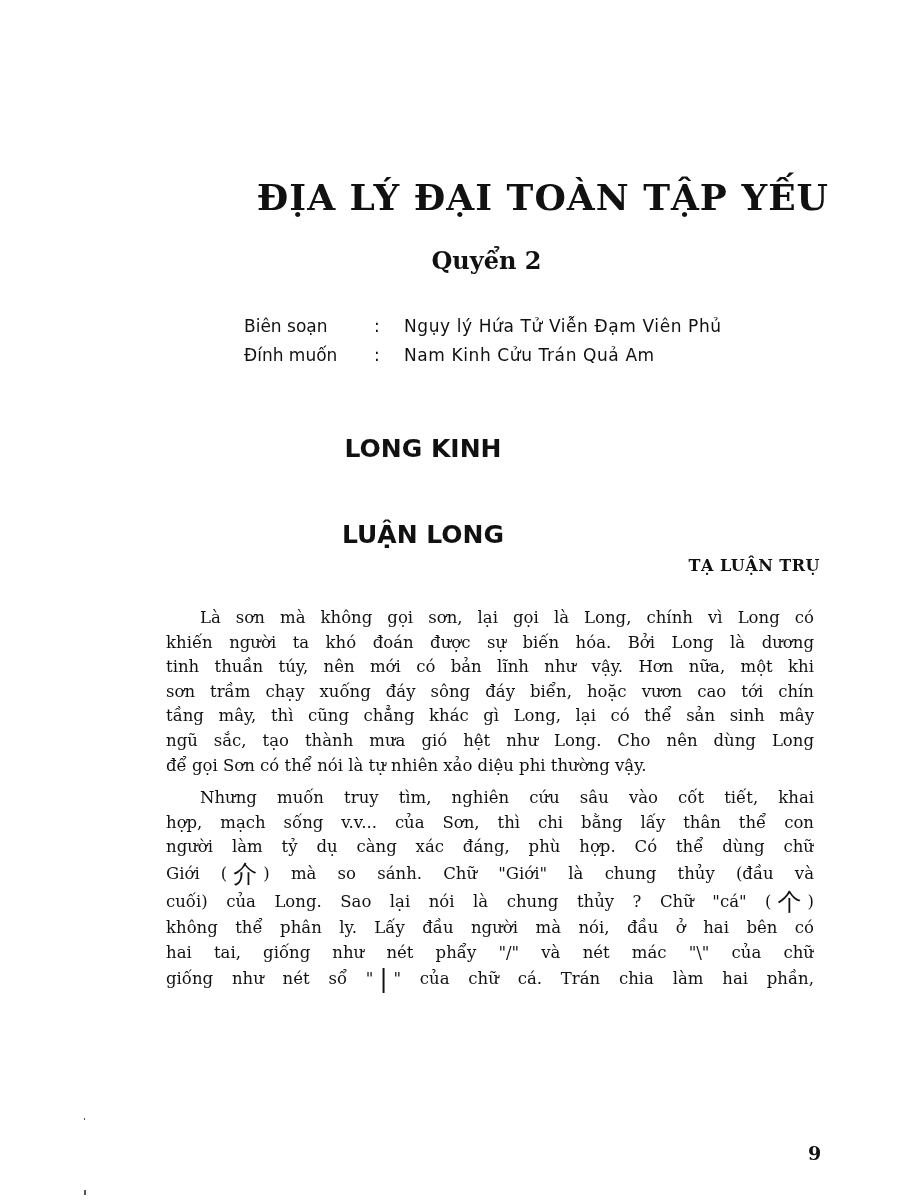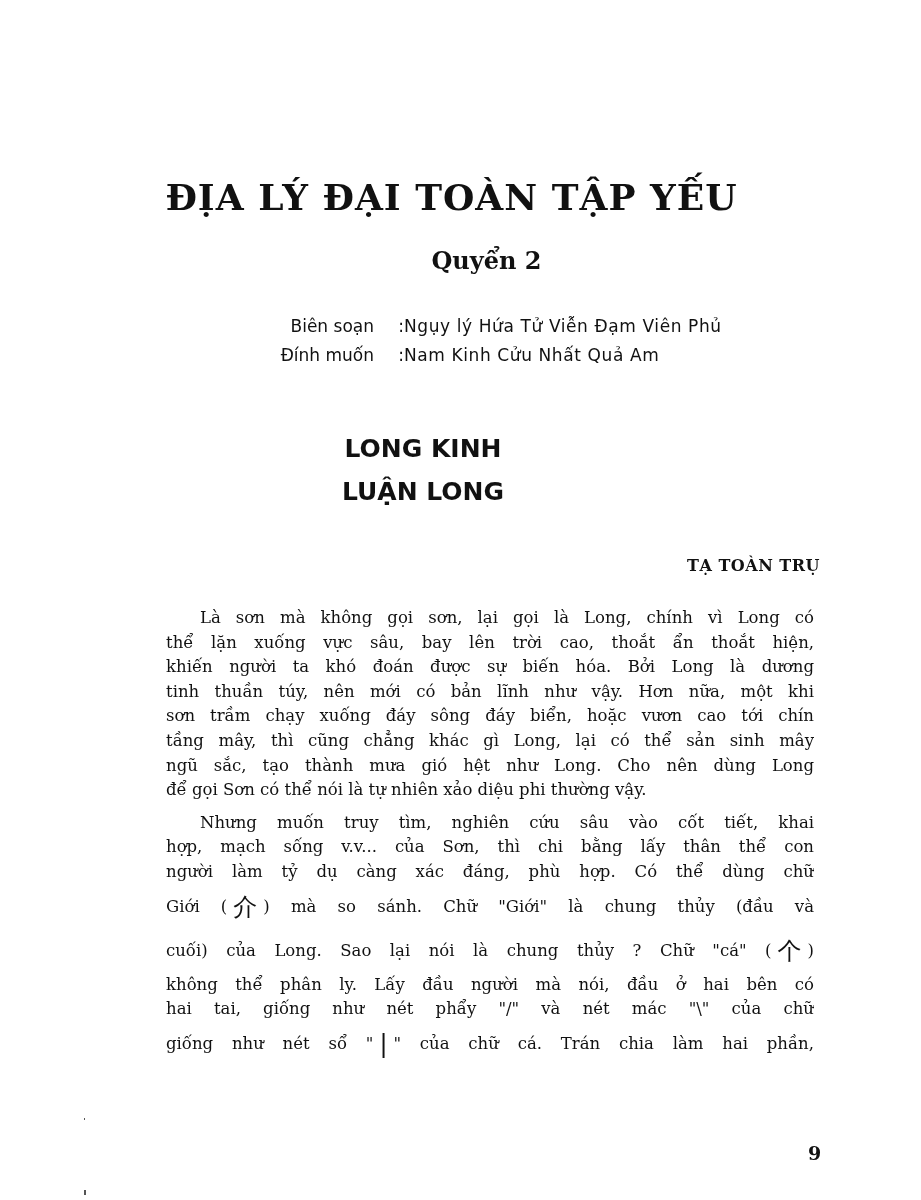--- a/index.html
+++ b/index.html
@@ -19,21 +19,21 @@
       position: absolute;
       left: 0; top: 0;
       width: 921px;
       height: 1200px;
     }
     .book-title {
       position: absolute;
       left: 0;
       width: 829px;
       top: 176px;
-      text-align: center;
+      text-align: right;
       font-family: "DejaVu Serif", serif;
       font-weight: bold;
       font-size: 36px;
       letter-spacing: 1px;
       padding-left: 74px;
       box-sizing: border-box;
       white-space: nowrap;
     }
     .volume {
       position: absolute;
@@ -51,38 +51,37 @@
       position: absolute;
       left: 244px;
       top: 312px;
       font-family: "DejaVu Sans", sans-serif;
       font-size: 17px;
       line-height: 29px;
     }
     .credit-row {
       display: flex;
       white-space: nowrap;
-      text-align: right;
     }
     .credit-label { width: 130px; }
     .credit-colon { width: 30px; }
     .credit-value { letter-spacing: 0.6px; }
     .section-title {
       position: absolute;
       left: 0;
       width: 772px;
       text-align: center;
       padding-left: 74px;
       box-sizing: border-box;
       font-family: "DejaVu Sans", sans-serif;
       font-weight: bold;
       font-size: 25px;
     }
     .section-1 { top: 434px; }
-    .section-2 { top: 477px; }
+    .section-2 { top: 520px; }
     .author {
       position: absolute;
       right: 101px;
       top: 556px;
       font-family: "DejaVu Serif", serif;
       font-weight: bold;
       font-size: 16px;
       letter-spacing: 0.5px;
     }
     .body-text {
@@ -97,21 +96,21 @@
     .line {
       display: block;
       text-align: justify;
       text-align-last: justify;
       white-space: nowrap;
       overflow: hidden;
     }
     .line.first { padding-left: 34px; }
     .line.last { text-align-last: left; }
     .gap { height: 8px; }
-    .tall { line-height: 44px; }
+    .tall { line-height: 28px; }
     .cjk {
       font-family: "DejaVu Sans", sans-serif;
       font-size: 24px;
       display: inline-block;
       padding: 0 6px;
       vertical-align: -3px;
     }
     .page-number {
       position: absolute;
       left: 808px;
@@ -135,32 +134,31 @@
 
   <div class="credits">
     <div class="credit-row">
       <span class="credit-label">Biên soạn</span>
       <span class="credit-colon">:</span>
       <span class="credit-value">Ngụy lý Hứa Tử Viễn Đạm Viên Phủ</span>
     </div>
     <div class="credit-row">
       <span class="credit-label">Đính muốn</span>
       <span class="credit-colon">:</span>
-      <span class="credit-value">Nam Kinh Cửu Nhất Quả Am</span>
+      <span class="credit-value">Nam Kinh Cửu Trán Quả Am</span>
     </div>
   </div>
 
   <div class="section-title section-1">LONG KINH</div>
   <div class="section-title section-2">LUẬN LONG</div>
-  <div class="author">TẠ TOÀN TRỤ</div>
+  <div class="author">TẠ LUẬN TRỤ</div>
 
   <div class="body-text">
     <div>
       <span class="line first">Là sơn mà không gọi sơn, lại gọi là Long, chính vì Long có</span>
-      <span class="line">thể lặn xuống vực sâu, bay lên trời cao, thoắt ẩn thoắt hiện,</span>
       <span class="line">khiến người ta khó đoán được sự biến hóa. Bởi Long là dương</span>
       <span class="line">tinh thuần túy, nên mới có bản lĩnh như vậy. Hơn nữa, một khi</span>
       <span class="line">sơn trầm chạy xuống đáy sông đáy biển, hoặc vươn cao tới chín</span>
       <span class="line">tầng mây, thì cũng chẳng khác gì Long, lại có thể sản sinh mây</span>
       <span class="line">ngũ sắc, tạo thành mưa gió hệt như Long. Cho nên dùng Long</span>
       <span class="line last">để gọi Sơn có thể nói là tự nhiên xảo diệu phi thường vậy.</span>
     </div>
     <div class="gap"></div>
     <div>
       <span class="line first">Nhưng muốn truy tìm, nghiên cứu sâu vào cốt tiết, khai</span>

